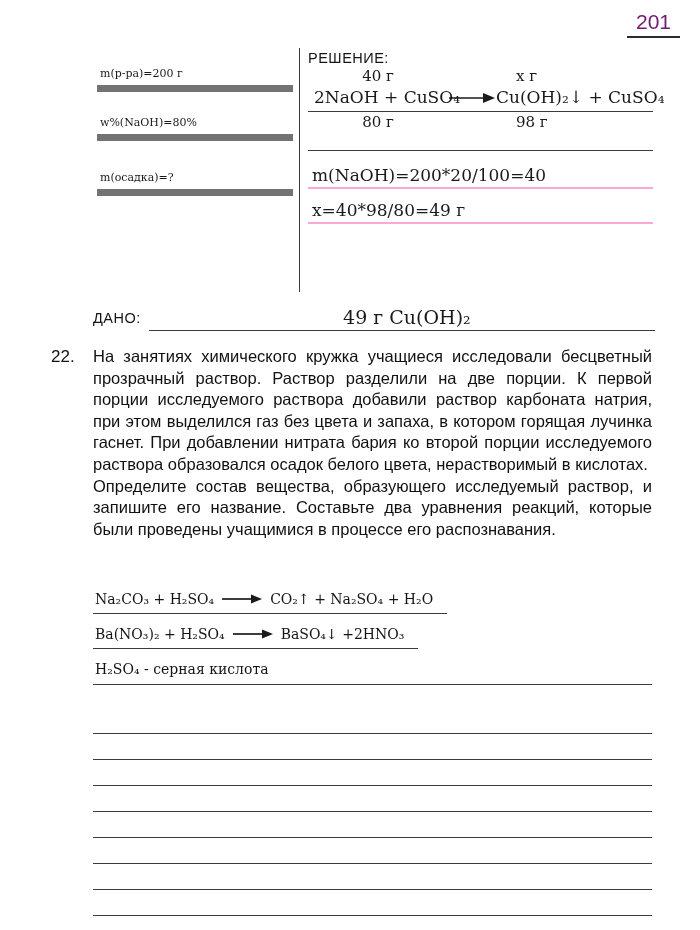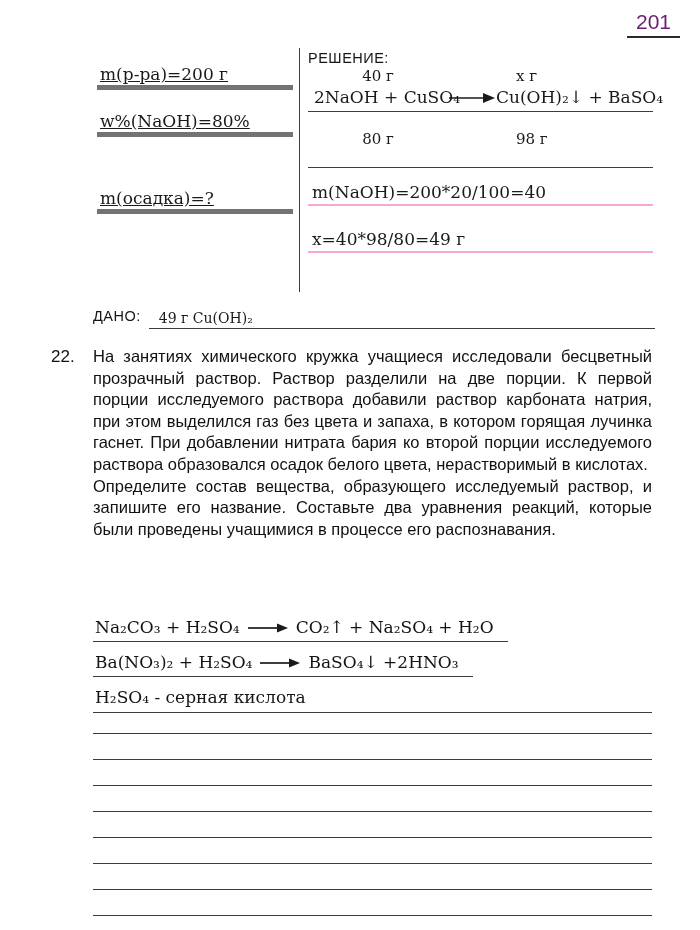--- a/index.html
+++ b/index.html
@@ -23,71 +23,71 @@
     position:absolute; left:93px; top:48px; width:562px; height:244px;
     display:grid; grid-template-columns:206px 1px 355px;
   }
   .divider { background:#3c3c3c; width:1px; height:100%; }
   .lbl {
     font-family:"Liberation Sans", sans-serif;
     font-size:14.5px; letter-spacing:.5px; color:#161616; line-height:20px;
   }
   .col-given { padding:0 6px 0 4px; }
   .given-item {
-    height:24px; border-bottom:5px solid #737373;
-    font-size:17px; padding-left:3px; line-height:26px;text-decoration:underline;
+    height:24px; border-bottom:7px solid #737373;
+    font-size:11px; padding-left:3px; line-height:26px;
   }
   .gi-1 { margin-top:13px; }
   .gi-2 { margin-top:18px; }
-  .gi-3 { margin-top:48px; }
+  .gi-3 { margin-top:24px; }
 
   .col-sol { padding:0 2px 0 8px; }
   .eq-top, .eq-bottom {
     display:grid; grid-template-columns:140px 48px auto;
     font-size:15px; height:17px; line-height:17px;
   }
-  .eq-bottom { height:18px; line-height:18px; margin-top:18px; }
+  .eq-bottom { height:18px; line-height:18px; margin-top:1px; }
   .cc { text-align:center; }
   .cl { padding-left:20px; }
   .eq-main {
     display:grid; grid-template-columns:140px 48px auto;
     align-items:baseline; font-size:17px; line-height:22px;
     border-bottom:1px solid #3c3c3c; padding-bottom:3px; margin-top:1px;
   }
   .eq-main .reactants { padding-left:6px; white-space:nowrap; }
   .eq-main .products  { white-space:nowrap; }
   .arrow-cell { align-self:center; text-align:center; }
   .ruled-blank { height:19px; border-bottom:1px solid #3c3c3c; }
   .calc {
     height:25px; border-bottom:2px solid #f9a8d4;
     font-size:17px; line-height:27px; padding-left:4px;
   }
   .calc-1 { margin-top:11px; }
-  .calc-2 { margin-top:20px; }
+  .calc-2 { margin-top:8px; }
 
   
   .otvet { position:absolute; left:93px; width:562px; top:306px; display:flex; align-items:flex-end; }
   .otvet .lbl { padding-bottom:3px; }
   .otvet-val {
     flex:1; margin-left:8px; border-bottom:1px solid #3c3c3c;
-    font-size:14px; padding:0 0 2px 10px; white-space:nowrap;
+    font-size:19px; padding:0 0 2px 10px; white-space:nowrap;text-align:center;
   }
 
   
   .problem {
     position:absolute; left:93px; width:559px; top:346px;
     font-family:"Liberation Sans", sans-serif; font-weight:normal;
     font-size:16.5px; line-height:21.6px; text-align:justify;
     color:#111;
   }
   .problem p { margin:0; }
   .problem-number { position:absolute; left:-42px; top:0; font-size:17px; }
 
   
-  .answers { position:absolute; left:93px; width:559px; top:616px; font-size:17px; color:#141414; }
+  .answers { position:absolute; left:93px; width:559px; top:588px; font-size:14px; color:#141414; }
   .ans-row { margin-top:0; }
   .ans-row + .ans-row { margin-top:9px; }
   .u {
     display:inline-block; border-bottom:1px solid #3c3c3c;
     padding:0 14px 3px 2px; white-space:nowrap; line-height:22px;
   }
   .full-line {
     border-bottom:1px solid #3c3c3c; padding:0 0 4px 2px; line-height:22px;
   }
 
@@ -121,21 +121,21 @@
       <span></span>
       <span class="cl">х г</span>
     </div>
 
     <div class="eq-main">
       <span class="reactants">2NaOH + CuSO₄</span>
       <span class="arrow-cell"><svg class="arrow-icon" width="46" height="12" viewBox="0 0 46 12">
             <line x1="0" y1="6" x2="34" y2="6" stroke="#1a1a1a" stroke-width="1.7"></line>
             <polygon points="34,1 46,6 34,11" fill="#1a1a1a"></polygon>
           </svg></span>
-      <span class="products">Cu(OH)₂↓ + BaSO₄</span>
+      <span class="products">Cu(OH)₂↓ + CuSO₄</span>
     </div>
 
     <div class="eq-bottom">
       <span class="cc">80 г</span>
       <span></span>
       <span class="cl">98 г</span>
     </div>
 
     <div class="ruled-blank"></div>
     <div class="calc calc-1">m(NaOH)=200*20/100=40</div>

